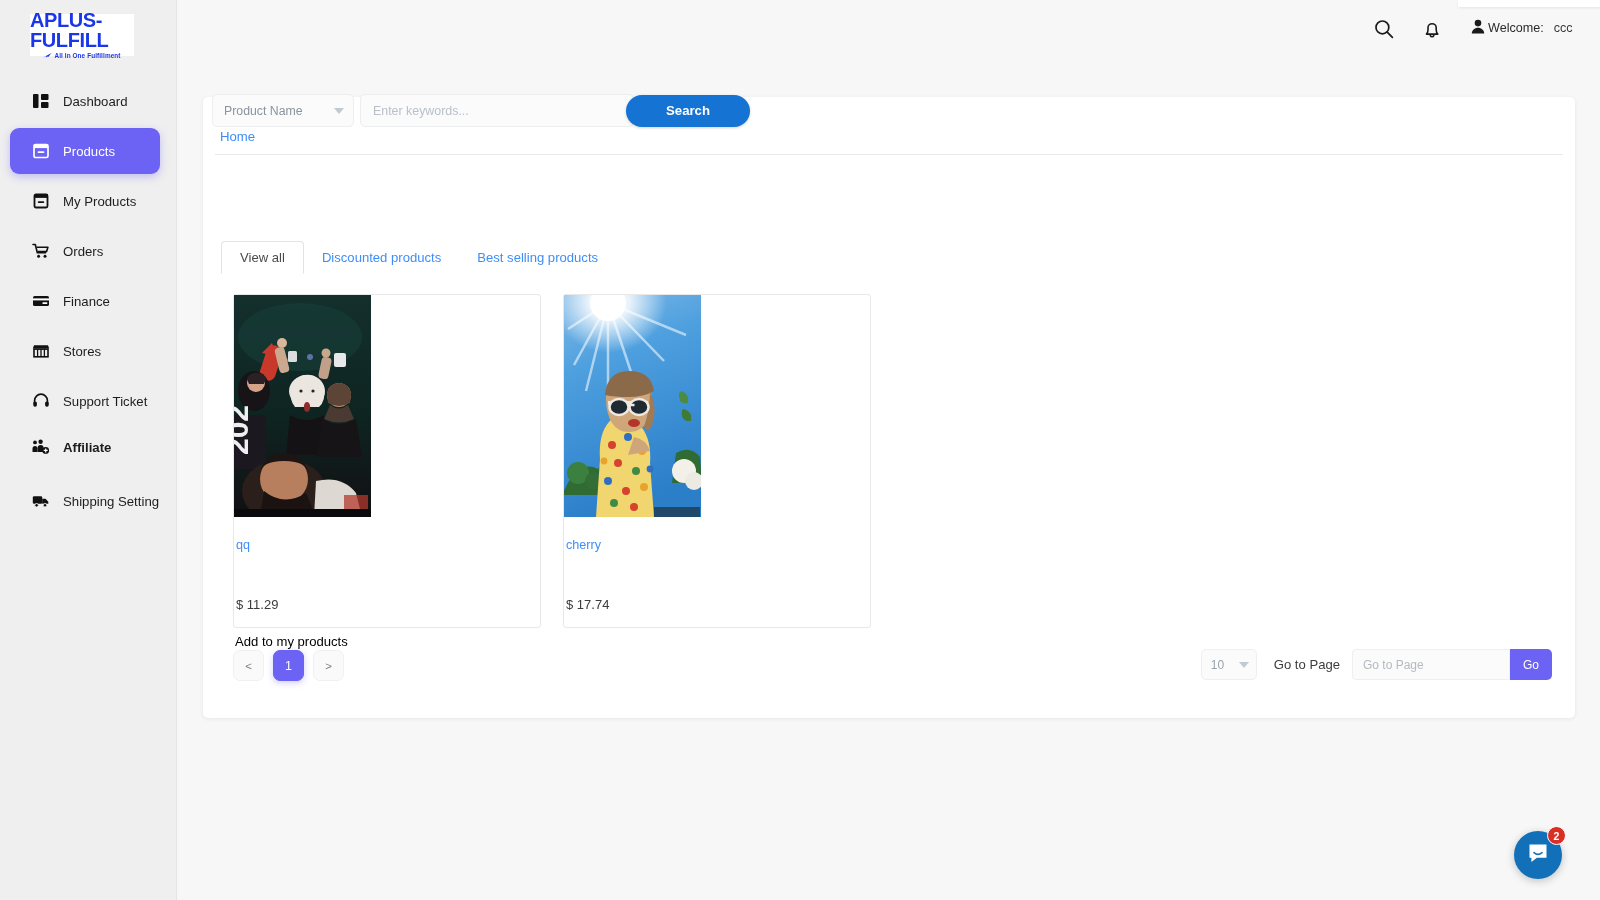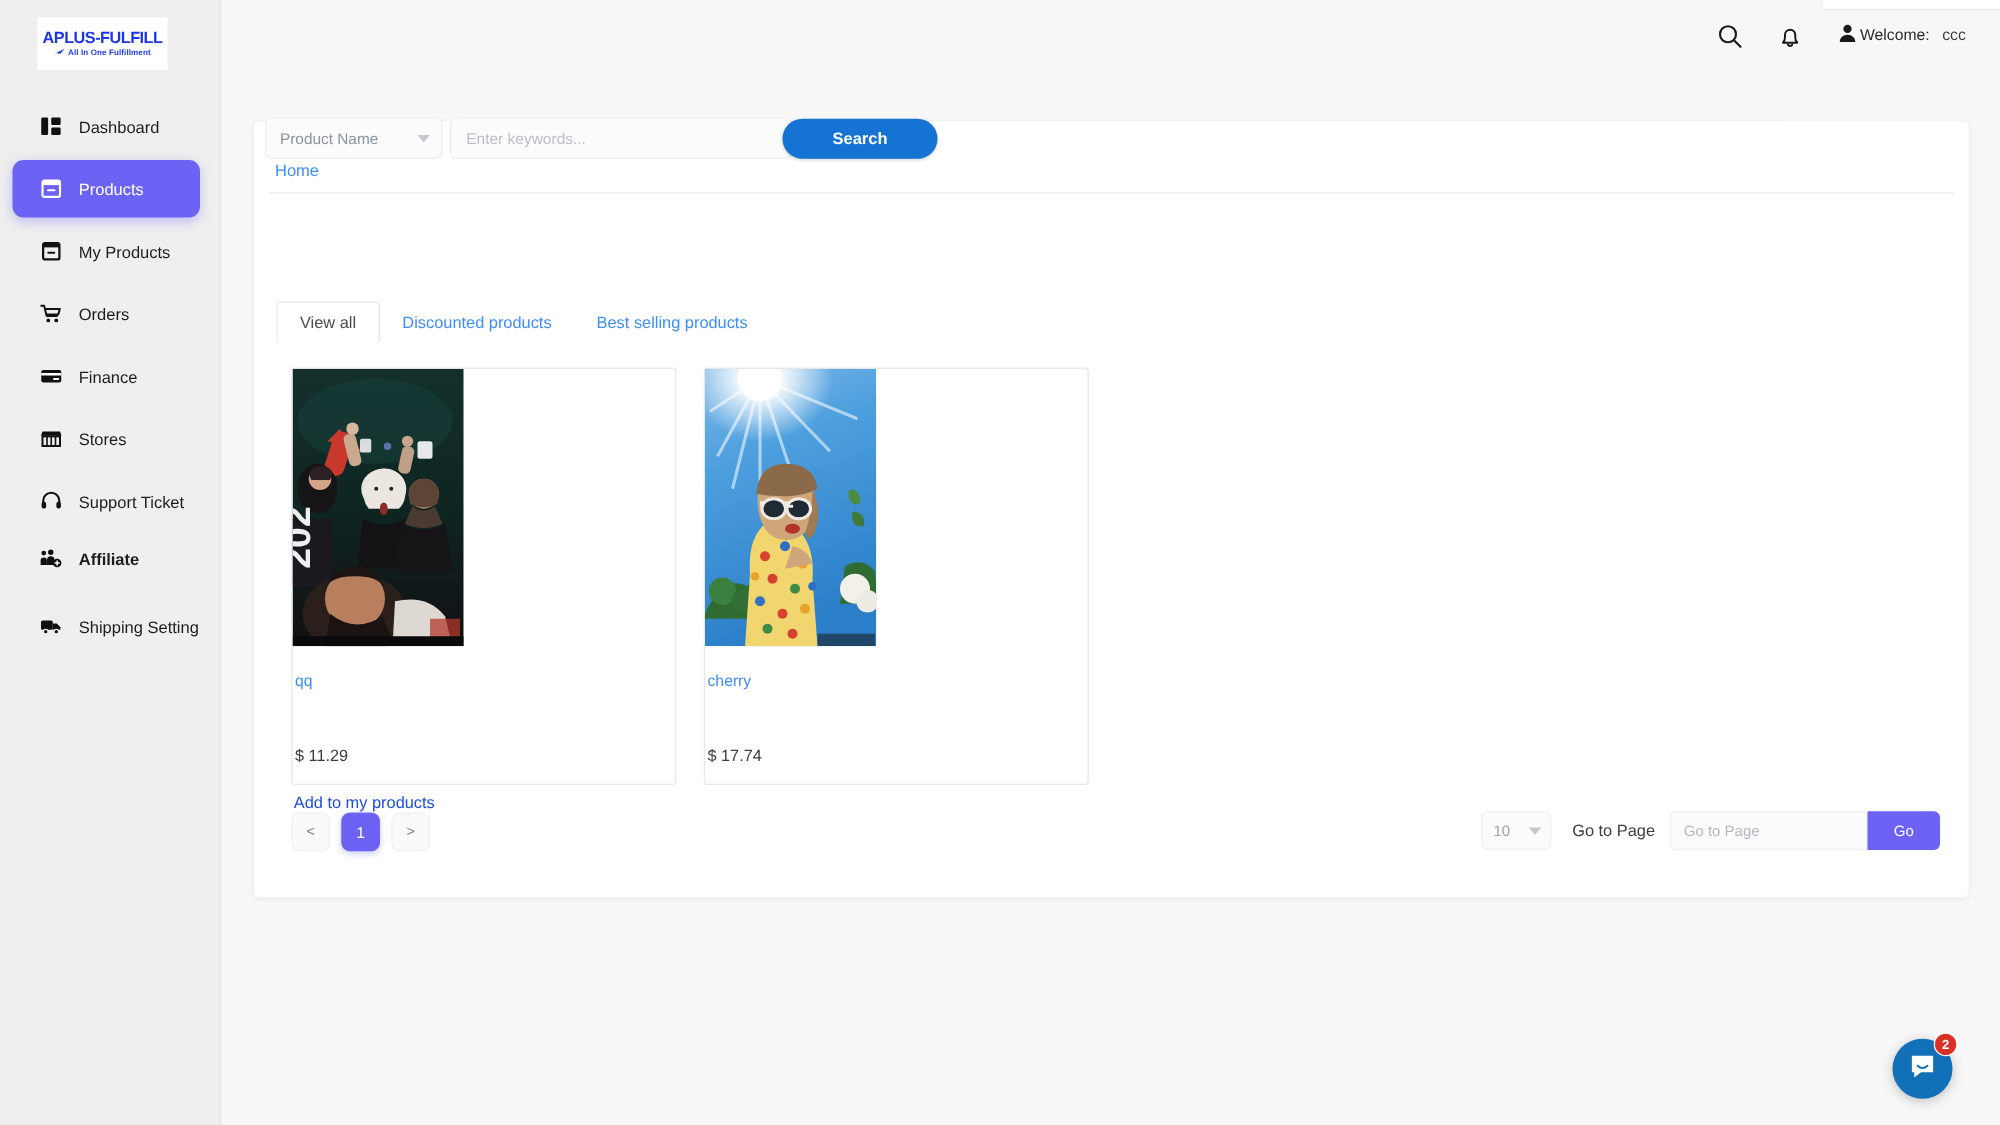--- a/index.html
+++ b/index.html
@@ -21,21 +21,21 @@
     z-index: 5;
   }
   #logo-box {
     position: absolute; left: 30px; top: 14px;
     width: 104px; height: 42px;
     background: #ffffff;
     display: flex; flex-direction: column;
     align-items: center; justify-content: center;
   }
   #logo-title {
-    color: #1b36e8; font-weight: bold; font-size: 13px;
+    color: #1b36e8; font-weight: bold; font-size: 20px;
     letter-spacing: -0.4px; line-height: 1;
   }
   #logo-sub {
     color: #1b36e8; font-weight: bold; font-size: 6.4px;
     letter-spacing: 0.1px; margin-top: 3px; line-height: 1;
     display: flex; align-items: center; gap: 2px;
   }
   .nav-item {
     position: absolute; left: 10px;
     width: 150px; height: 46px;
@@ -203,21 +203,21 @@
     position: absolute; left: 2px; top: 243px;
     font-size: 12.6px; color: #3e8ef7;
     cursor: pointer;
   }
   .product-price {
     position: absolute; left: 2px; top: 302px;
     font-size: 13px; color: #3c3c3c;
   }
   #add-to-my-products {
     position: absolute; left: 32px; top: 537px;
-    font-size: 13.1px; color: #1d4ed8;
+    font-size: 13.1px; color: #000000;
     cursor: pointer;
   }
 
   
   #pager-left {
     position: absolute; left: 30px; top: 553px;
     display: flex; align-items: center; gap: 9px;
   }
   .pg-btn {
     width: 31px; height: 31px;
@@ -260,21 +260,21 @@
     background: #fbfbfb;
     border: 1px solid #efefef;
     border-radius: 4px 0 0 4px;
     padding: 0 10px;
     font-size: 12px; color: #333;
     font-family: "Liberation Sans", sans-serif;
     outline: none;
   }
   #goto-input::placeholder { color: #b3bac1; }
   #go-button {
-    width: 58px; height: 31px;
+    width: 42px; height: 31px;
     background: #6c63f5;
     border: none;
     border-radius: 0 5px 5px 0;
     color: #ffffff; font-size: 12px;
     cursor: pointer;
     font-family: "Liberation Sans", sans-serif;
   }
 
   
   #chat-widget {

